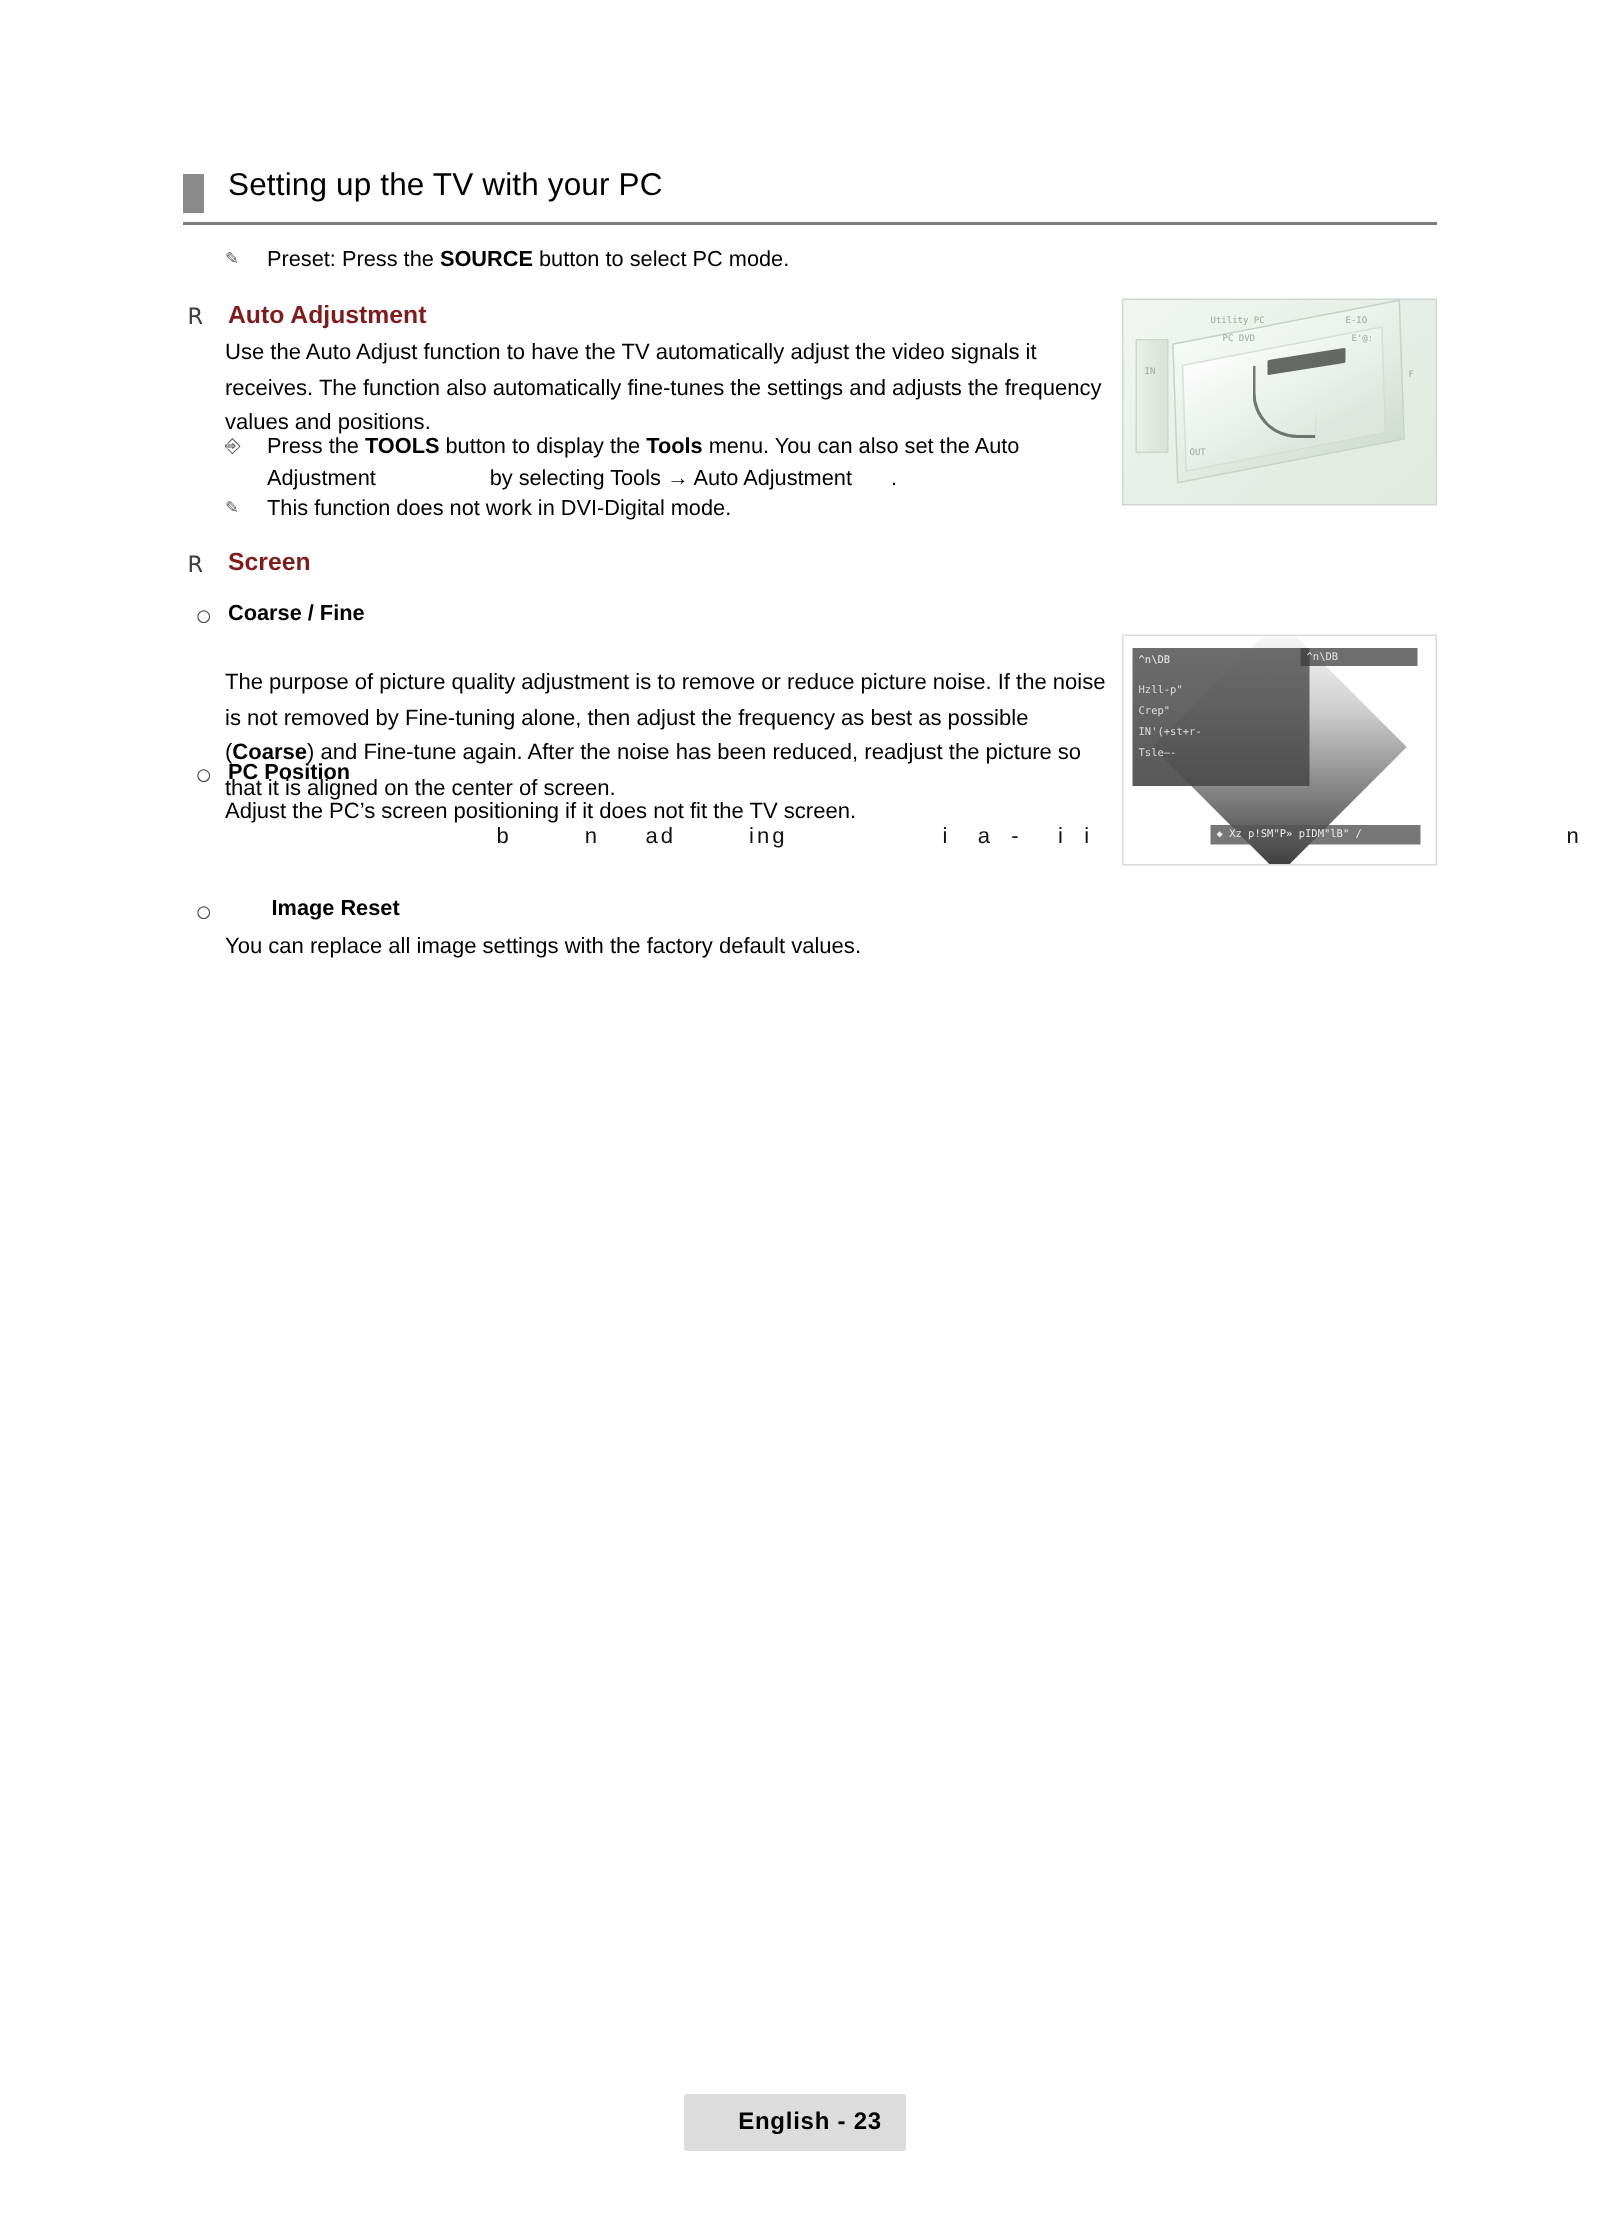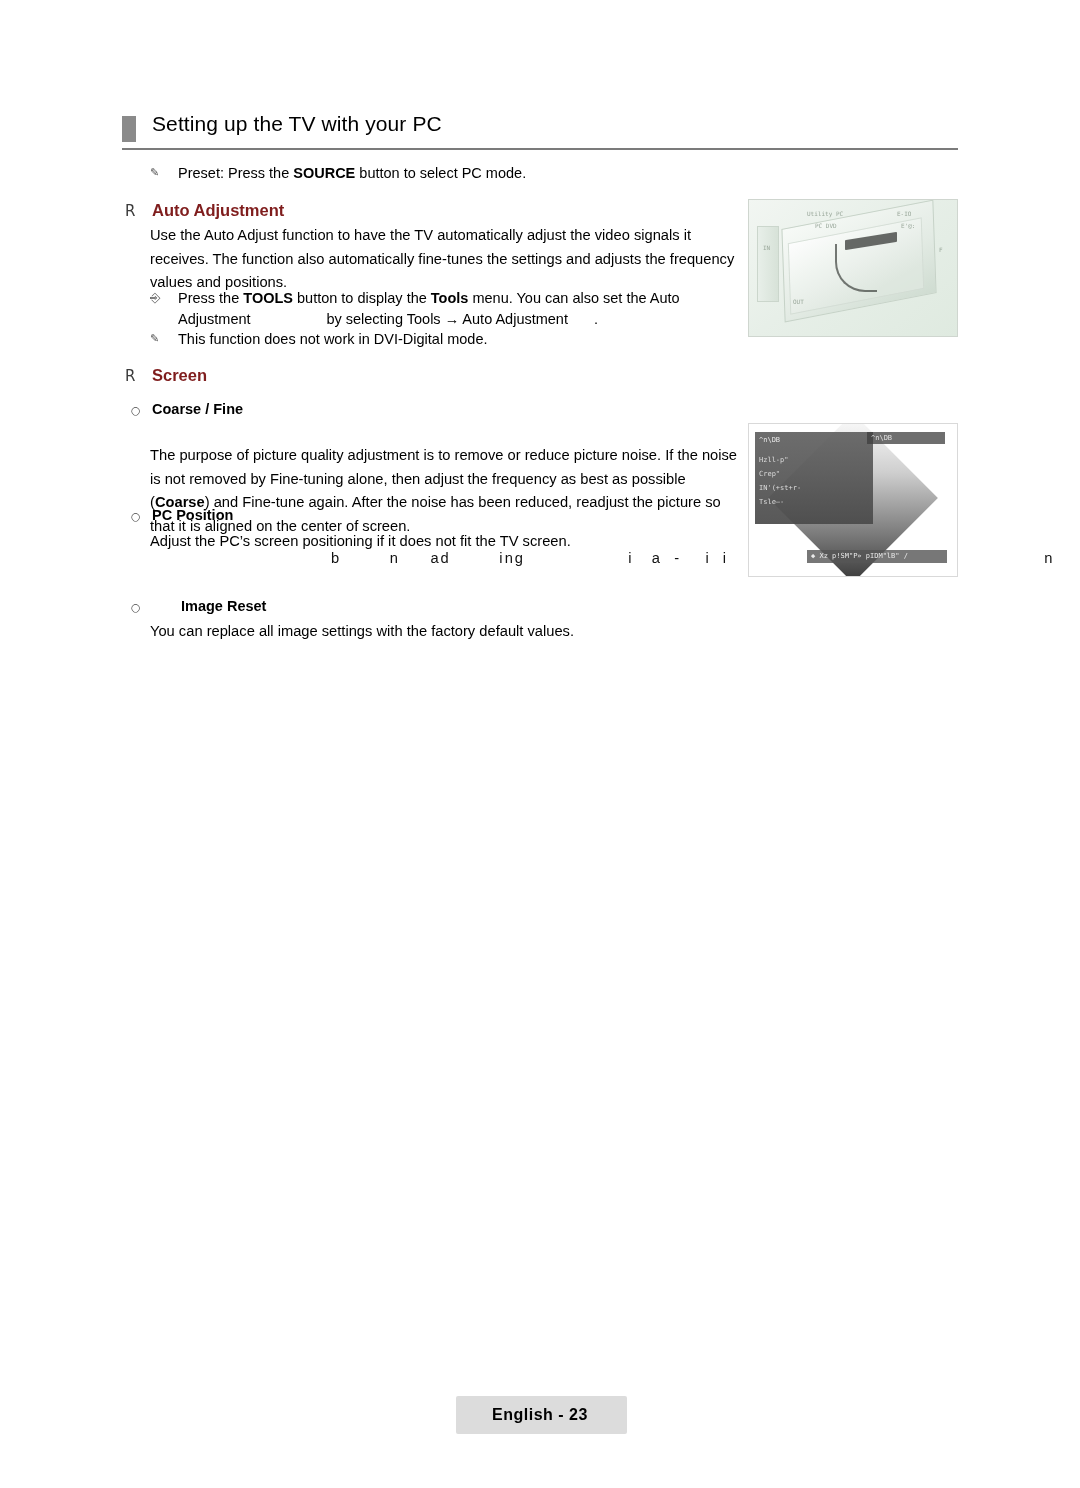--- a/index.html
+++ b/index.html
@@ -263,21 +263,21 @@
     font-size: 14.7px;
     color: #111;
     white-space: pre;
   }
 
   
   .footer {
     position: absolute;
     left: 456px;
     top: 1396px;
-    width: 171px;
+    width: 148px;
     height: 38px;
     background: #dcdcdc;
     border-radius: 2px;
   }
   .footer-text {
     position: absolute;
     left: 0;
     top: 0;
     width: 168px;
     height: 38px;

